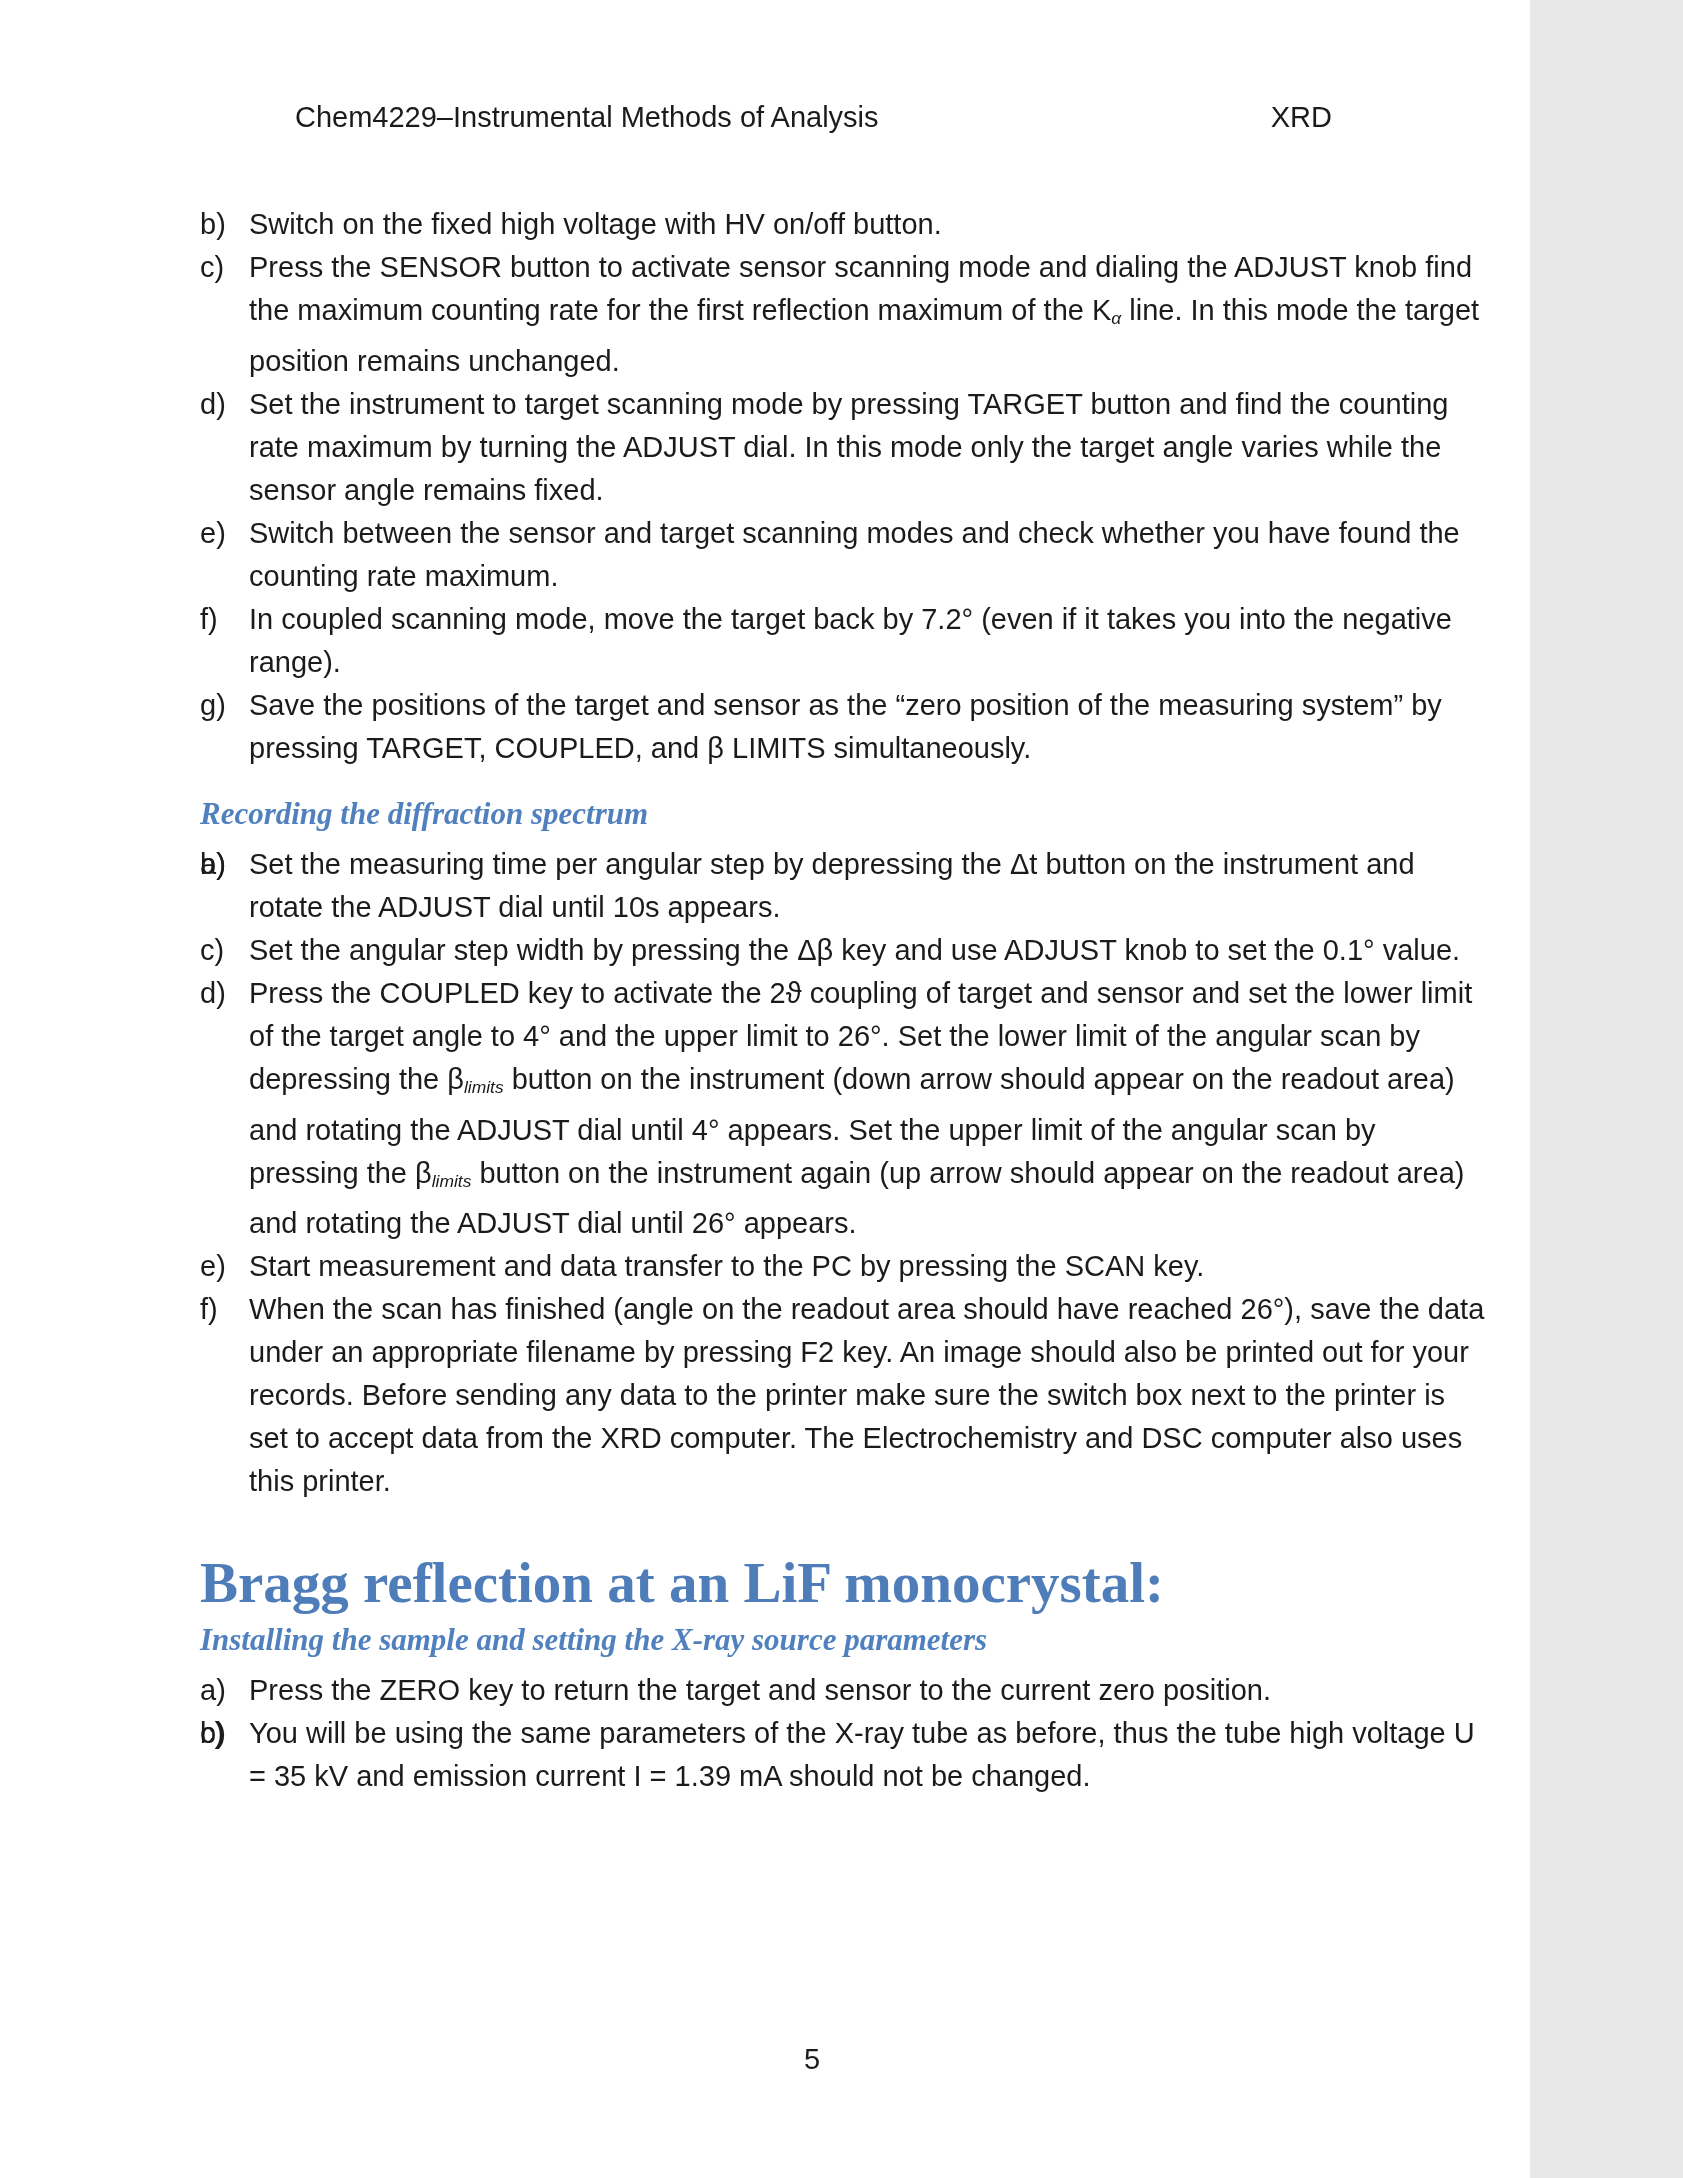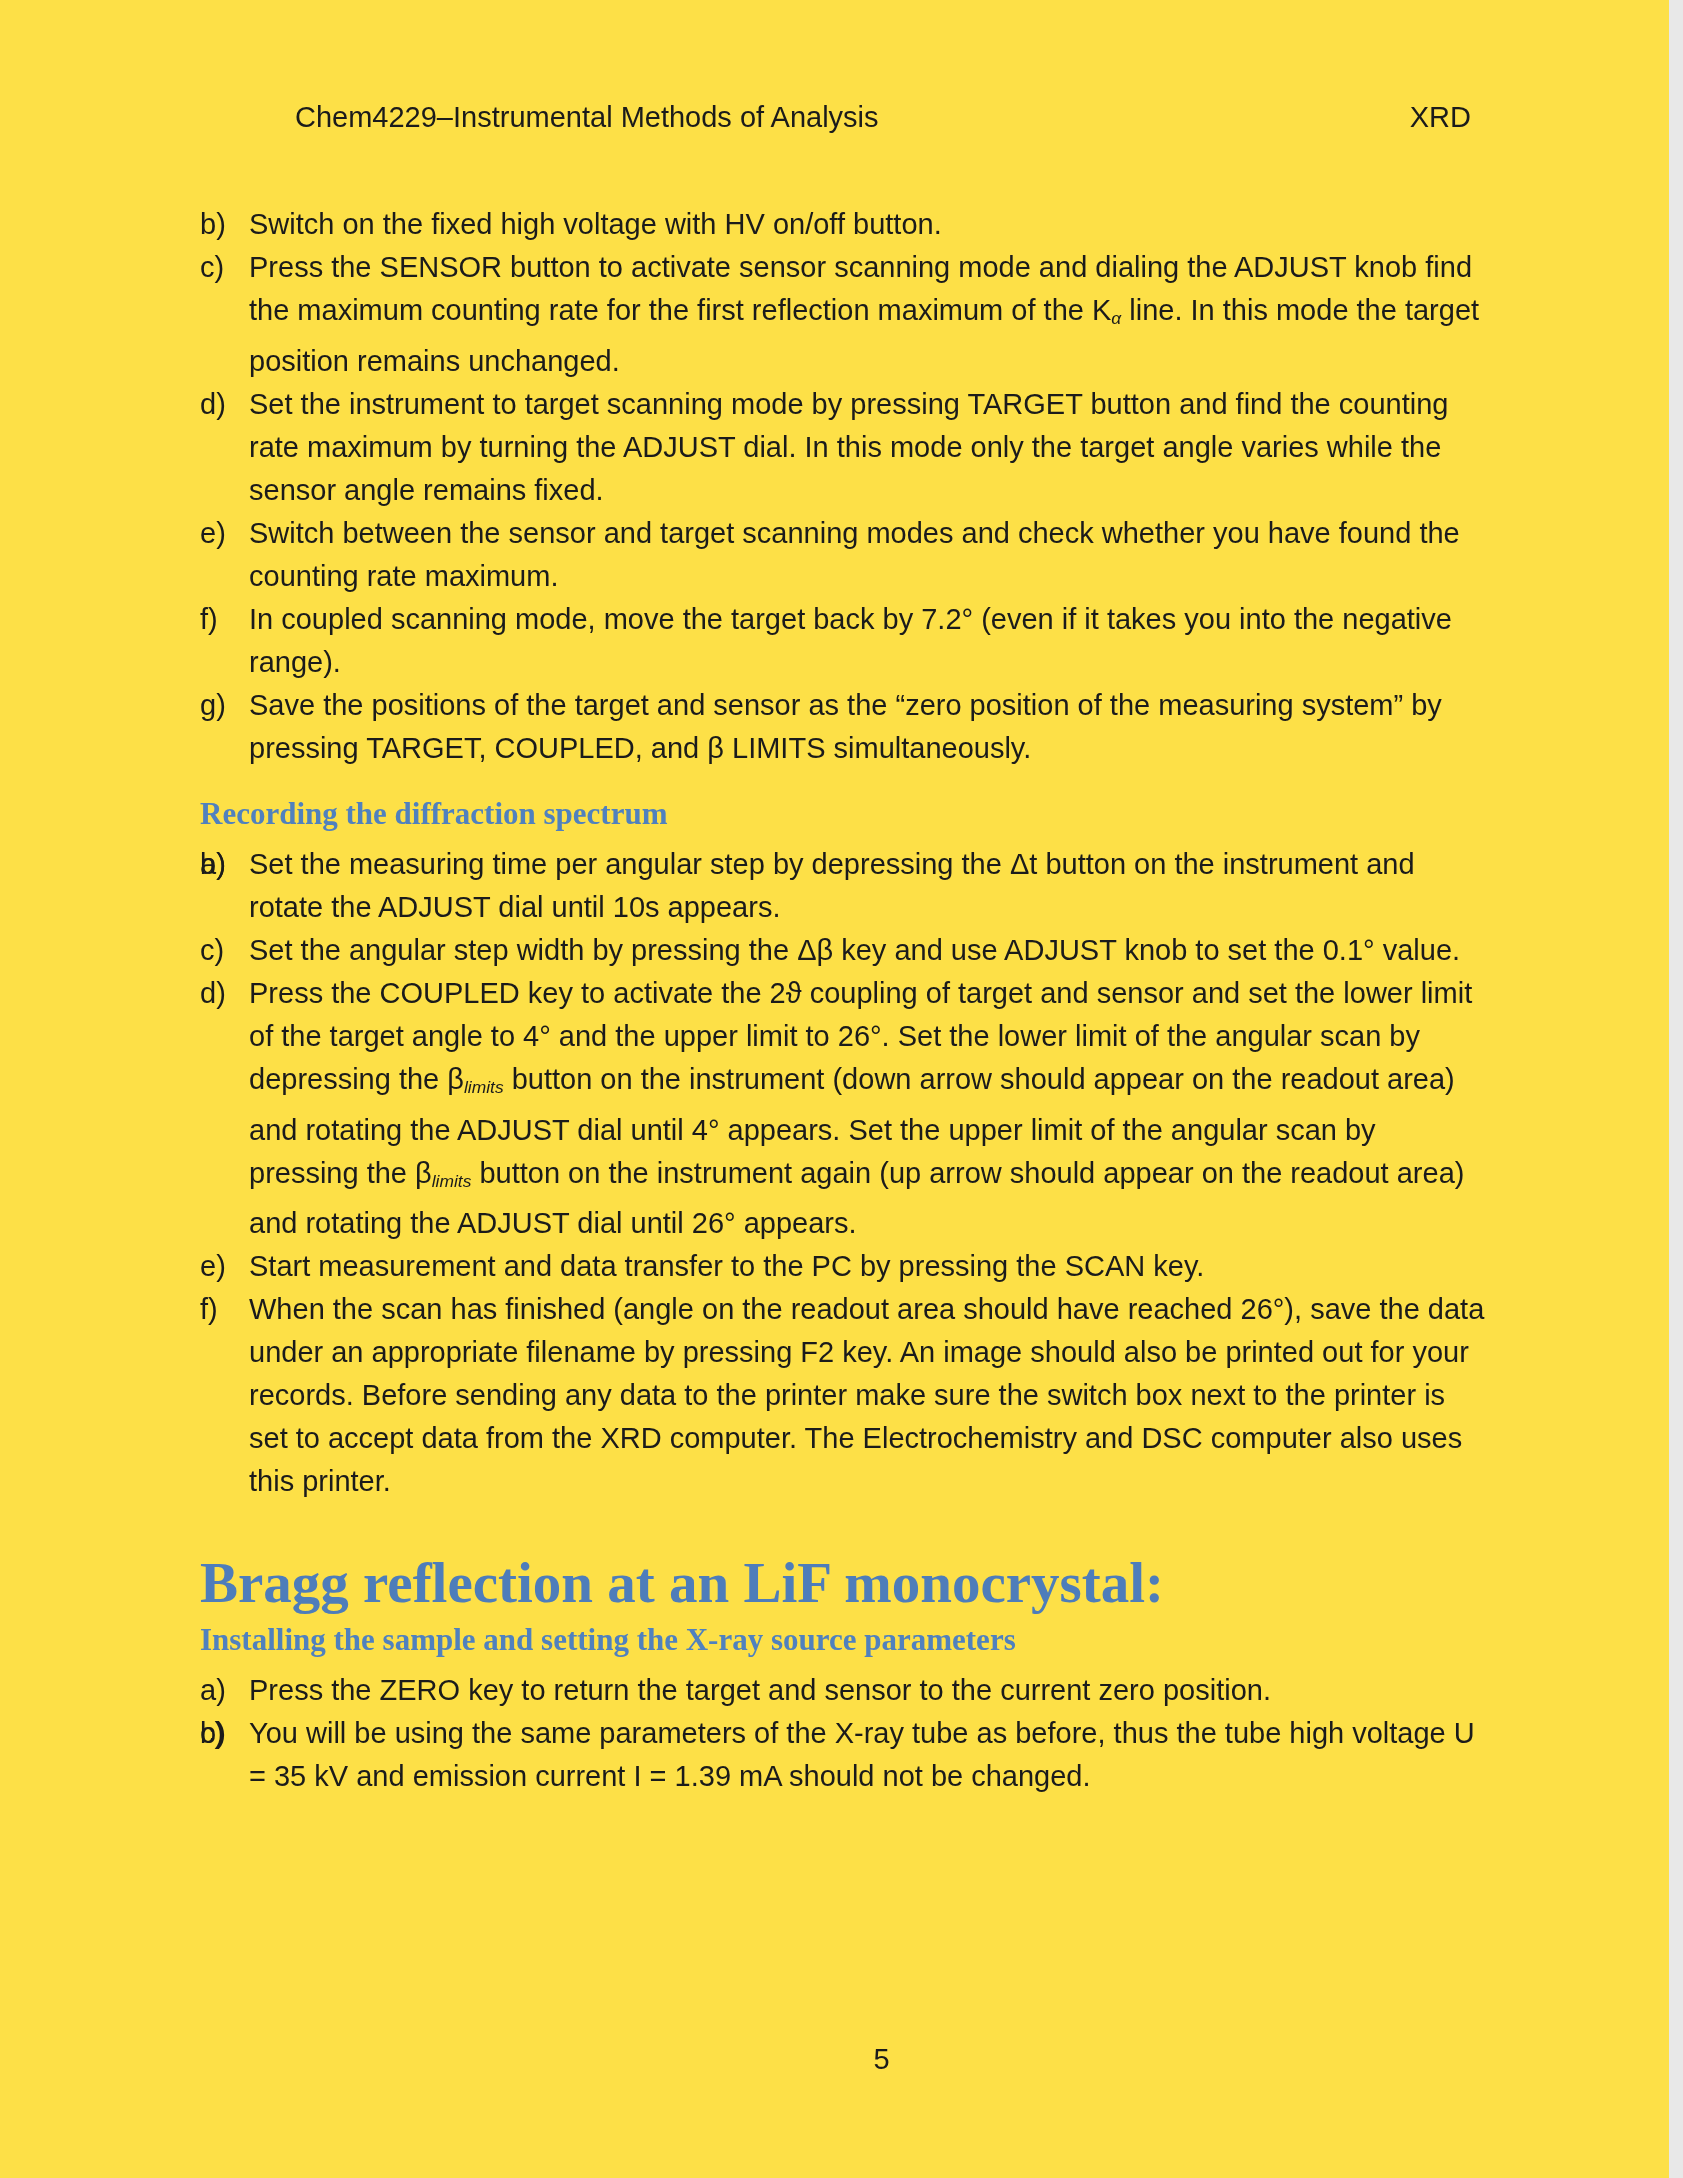--- a/index.html
+++ b/index.html
@@ -1,19 +1,19 @@
 <!DOCTYPE html>
 <html style="--heading-blue: #4E7DBA; --subheading-blue: #5081BE; --body-text: #1B1B1B;"><head>
 <meta charset="utf-8">
 <style>
   html,body{margin:0;padding:0;background:#e8e8e8;}
   .page{
     position:relative;
-    width:1669px;height:2178px;
-    background:#fde047;
+    width:1530px;height:2178px;
+    background:#ffffff;
     font-family:"Liberation Sans","DejaVu Sans",sans-serif;
     font-size:29px;
     color:var(--body-text,#1b1b1b);
     overflow:hidden;
   }
   .header{
     position:absolute;top:99px;left:295px;right:198px;
     display:flex;justify-content:space-between;
     line-height:36px;
   }
@@ -25,20 +25,21 @@
     position:relative;
     padding-left:51px;
     line-height:43px;
     margin:0;
   }
   ol.plist .label{position:absolute;left:2px;top:0;}
   .run-i{}
   .run-subi{font-style:italic;font-size:0.6em;vertical-align:-0.22em;}
   h3.subhead{
     font-family:"Liberation Serif","DejaVu Serif",serif;
+    font-style:italic;
     font-weight:bold;
     color:var(--subheading-blue,#5081BE);
     font-size:31px;
     line-height:43px;
     margin:22px 0 8px 2px;
   }
   h3.subhead.second{margin-top:10px;}
   h2.headline{
     font-family:"Liberation Serif","DejaVu Serif",serif;
     font-weight:bold;

